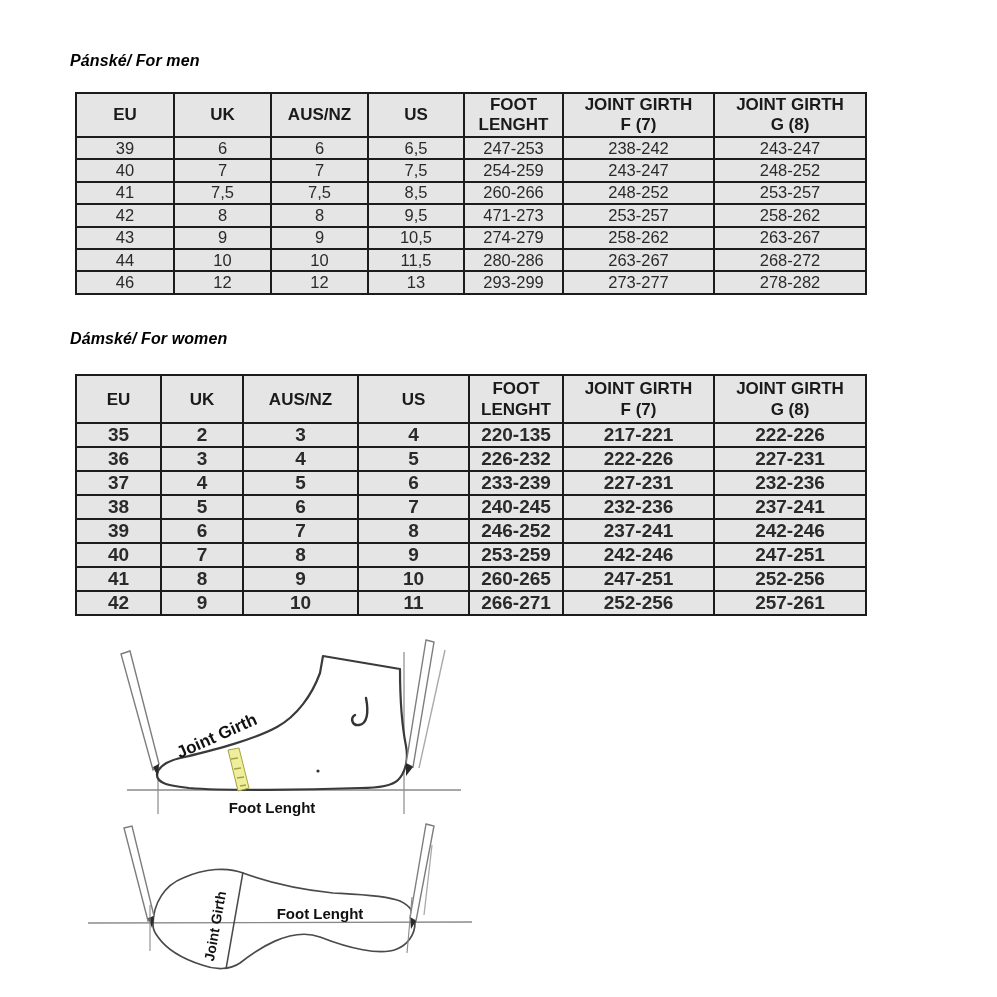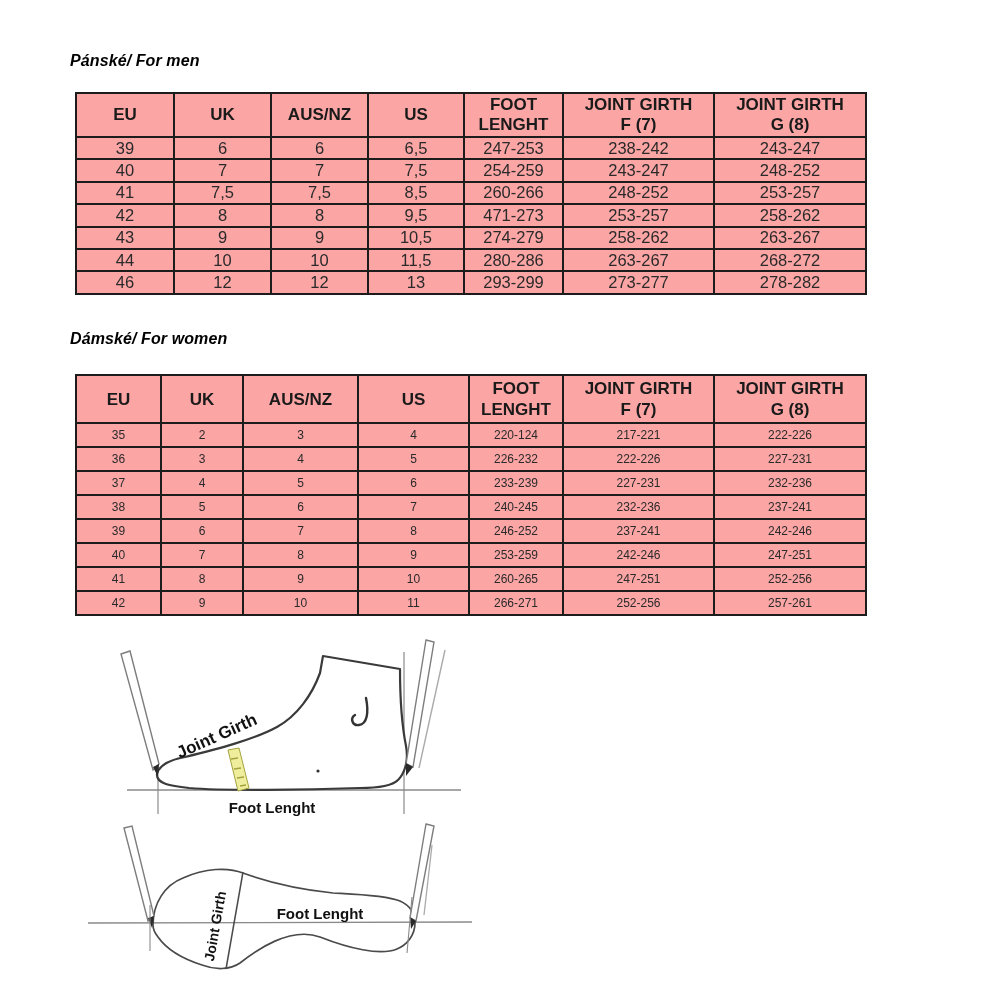--- a/index.html
+++ b/index.html
@@ -17,21 +17,21 @@
     font-size: 16px;
     font-weight: bold;
     color: #000;
     letter-spacing: 0.1px;
     font-style: italic;
   }
 
   table.size-table {
     border-collapse: collapse;
     table-layout: fixed;
-    background: #fca5a5;
+    background: #e5e5e5;
   }
   table.size-table th, table.size-table td {
     border: 2px solid #1c1c1c;
     text-align: center;
     vertical-align: middle;
     padding: 0;
     color: #2a2a2a;
     overflow: hidden;
   }
   table.size-table th {
@@ -39,21 +39,21 @@
     white-space: pre-line;
     color: #1a1a1a;
   }
 
   table.men-table { width: 790px; }
   table.men-table th { height: 42px; font-size: 17px; line-height: 20px; }
   table.men-table td { height: 20.4px; font-size: 16.5px; }
 
   table.women-table { width: 790px; }
   table.women-table th { height: 46px; font-size: 17px; line-height: 21px; }
-  table.women-table td { height: 22px; font-size: 12px; }
+  table.women-table td { height: 22px; font-size: 19px; font-weight: bold; }
 
   svg text {
     font-family: "Liberation Sans", sans-serif;
     fill: #111;
   }
 </style>
 </head>
 <body>
 
 <div class="abs section-title" style="left:70px; top:52px;">Pánské/ For men</div>
@@ -176,21 +176,21 @@
 G (8)</th>
     </tr>
   </thead>
   <tbody>
 
   <tr>
       <td>35</td>
       <td>2</td>
       <td>3</td>
       <td>4</td>
-      <td>220-124</td>
+      <td>220-135</td>
       <td>217-221</td>
       <td>222-226</td>
     </tr>
       <tr>
       <td>36</td>
       <td>3</td>
       <td>4</td>
       <td>5</td>
       <td>226-232</td>
       <td>222-226</td>

